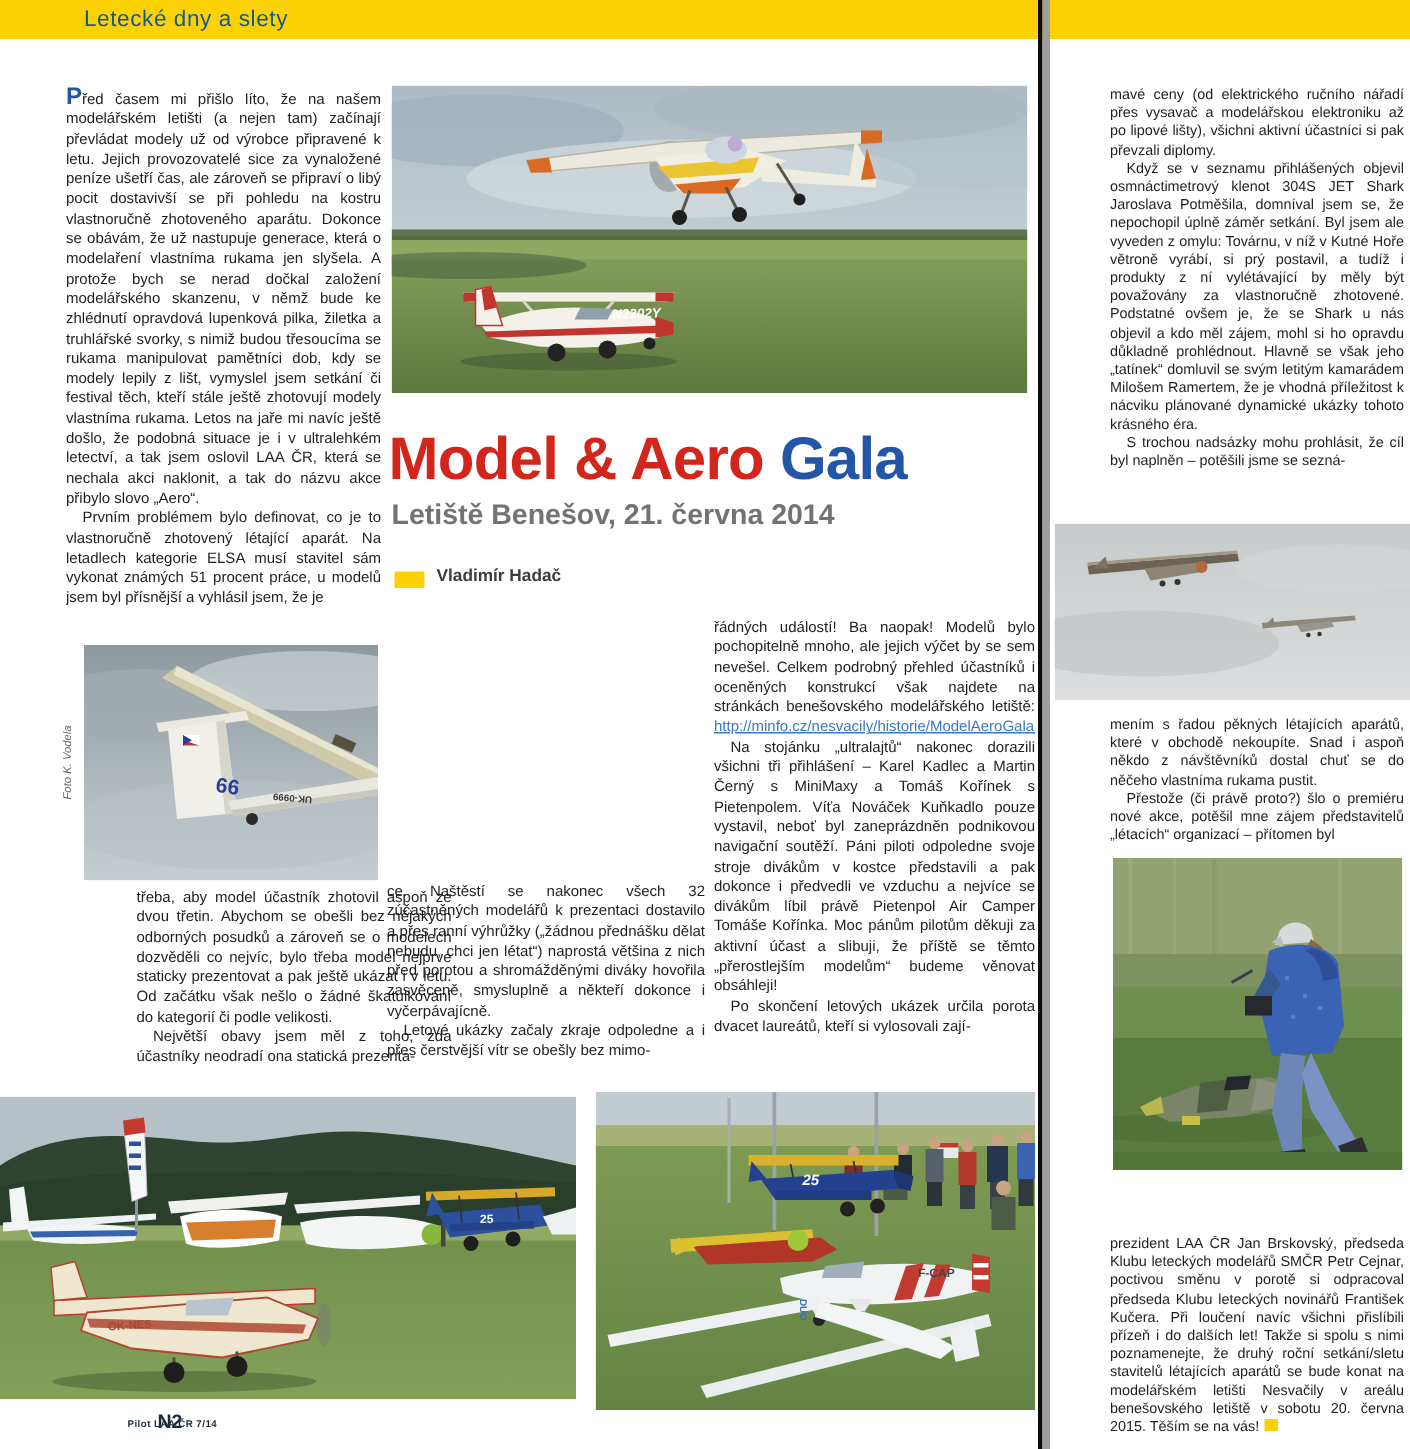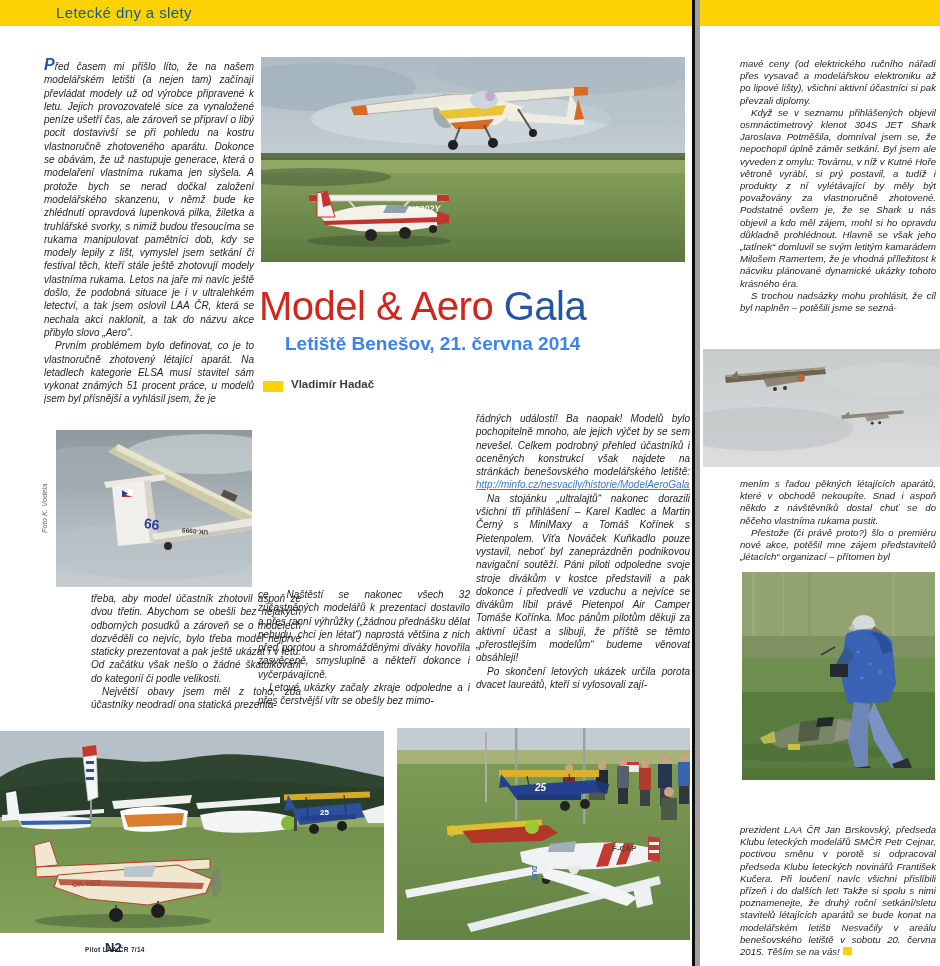--- a/index.html
+++ b/index.html
@@ -7,30 +7,30 @@
          font-family:"Liberation Sans", sans-serif;}
   
   .band{position:absolute;left:0;top:0;width:940px;height:26px;background:#fdd205;}
   .band-title{position:absolute;left:56px;top:0;height:26px;line-height:26px;
               font-size:15px;font-weight:normal;color:#15588f;letter-spacing:.4px;}
   
   .fold-black{position:absolute;left:692px;top:0;width:3px;height:966px;background:#0d0d0d;z-index:60;}
   .fold-grey{position:absolute;left:695px;top:0;width:5px;height:966px;background:#9f9f9f;z-index:60;}
   
   .col{position:absolute;text-align:justify;color:#1f1f1f;font-size:10px;line-height:13.3px;overflow:hidden;}
-  .col p{margin:0;font-style:italic;}
+  .col p{margin:0;}
   .col p.ind{text-indent:11px;}
   .rcol{font-size:9.6px;line-height:12.2px;}
   .dropcap::first-letter{color:#2356a7;font-weight:bold;font-size:16px;}
   a.weblink{color:#3a79c2;text-decoration:underline;}
   
-  .title{position:absolute;left:259px;top:284px;font-size:40px;font-weight:normal;letter-spacing:-.5px;white-space:nowrap;}
+  .title{position:absolute;left:259px;top:284px;font-size:40px;font-weight:bold;letter-spacing:-.5px;white-space:nowrap;}
   .title .red{color:#d2261c;}
   .title .blue{color:#2356a7;}
-  .subtitle{position:absolute;left:261px;top:333px;font-size:19px;font-weight:bold;color:#3b82f6;margin-left:24px;}
+  .subtitle{position:absolute;left:261px;top:333px;font-size:19px;font-weight:bold;color:#737373;}
   .author-square{position:absolute;left:263px;top:381px;width:20px;height:11px;background:#fdd205;}
   .author{position:absolute;left:291px;top:378px;font-size:11.5px;font-weight:bold;color:#3c3c3c;}
   
   .photo{position:absolute;overflow:hidden;}
   .photo svg{display:block;}
   .ovl{position:absolute;white-space:nowrap;}
   .credit{position:absolute;left:40px;top:430px;height:157px;width:13px;
           writing-mode:vertical-rl;transform:rotate(180deg);
           font-size:7.5px;color:#6a6a6a;font-style:italic;text-align:center;}
   

